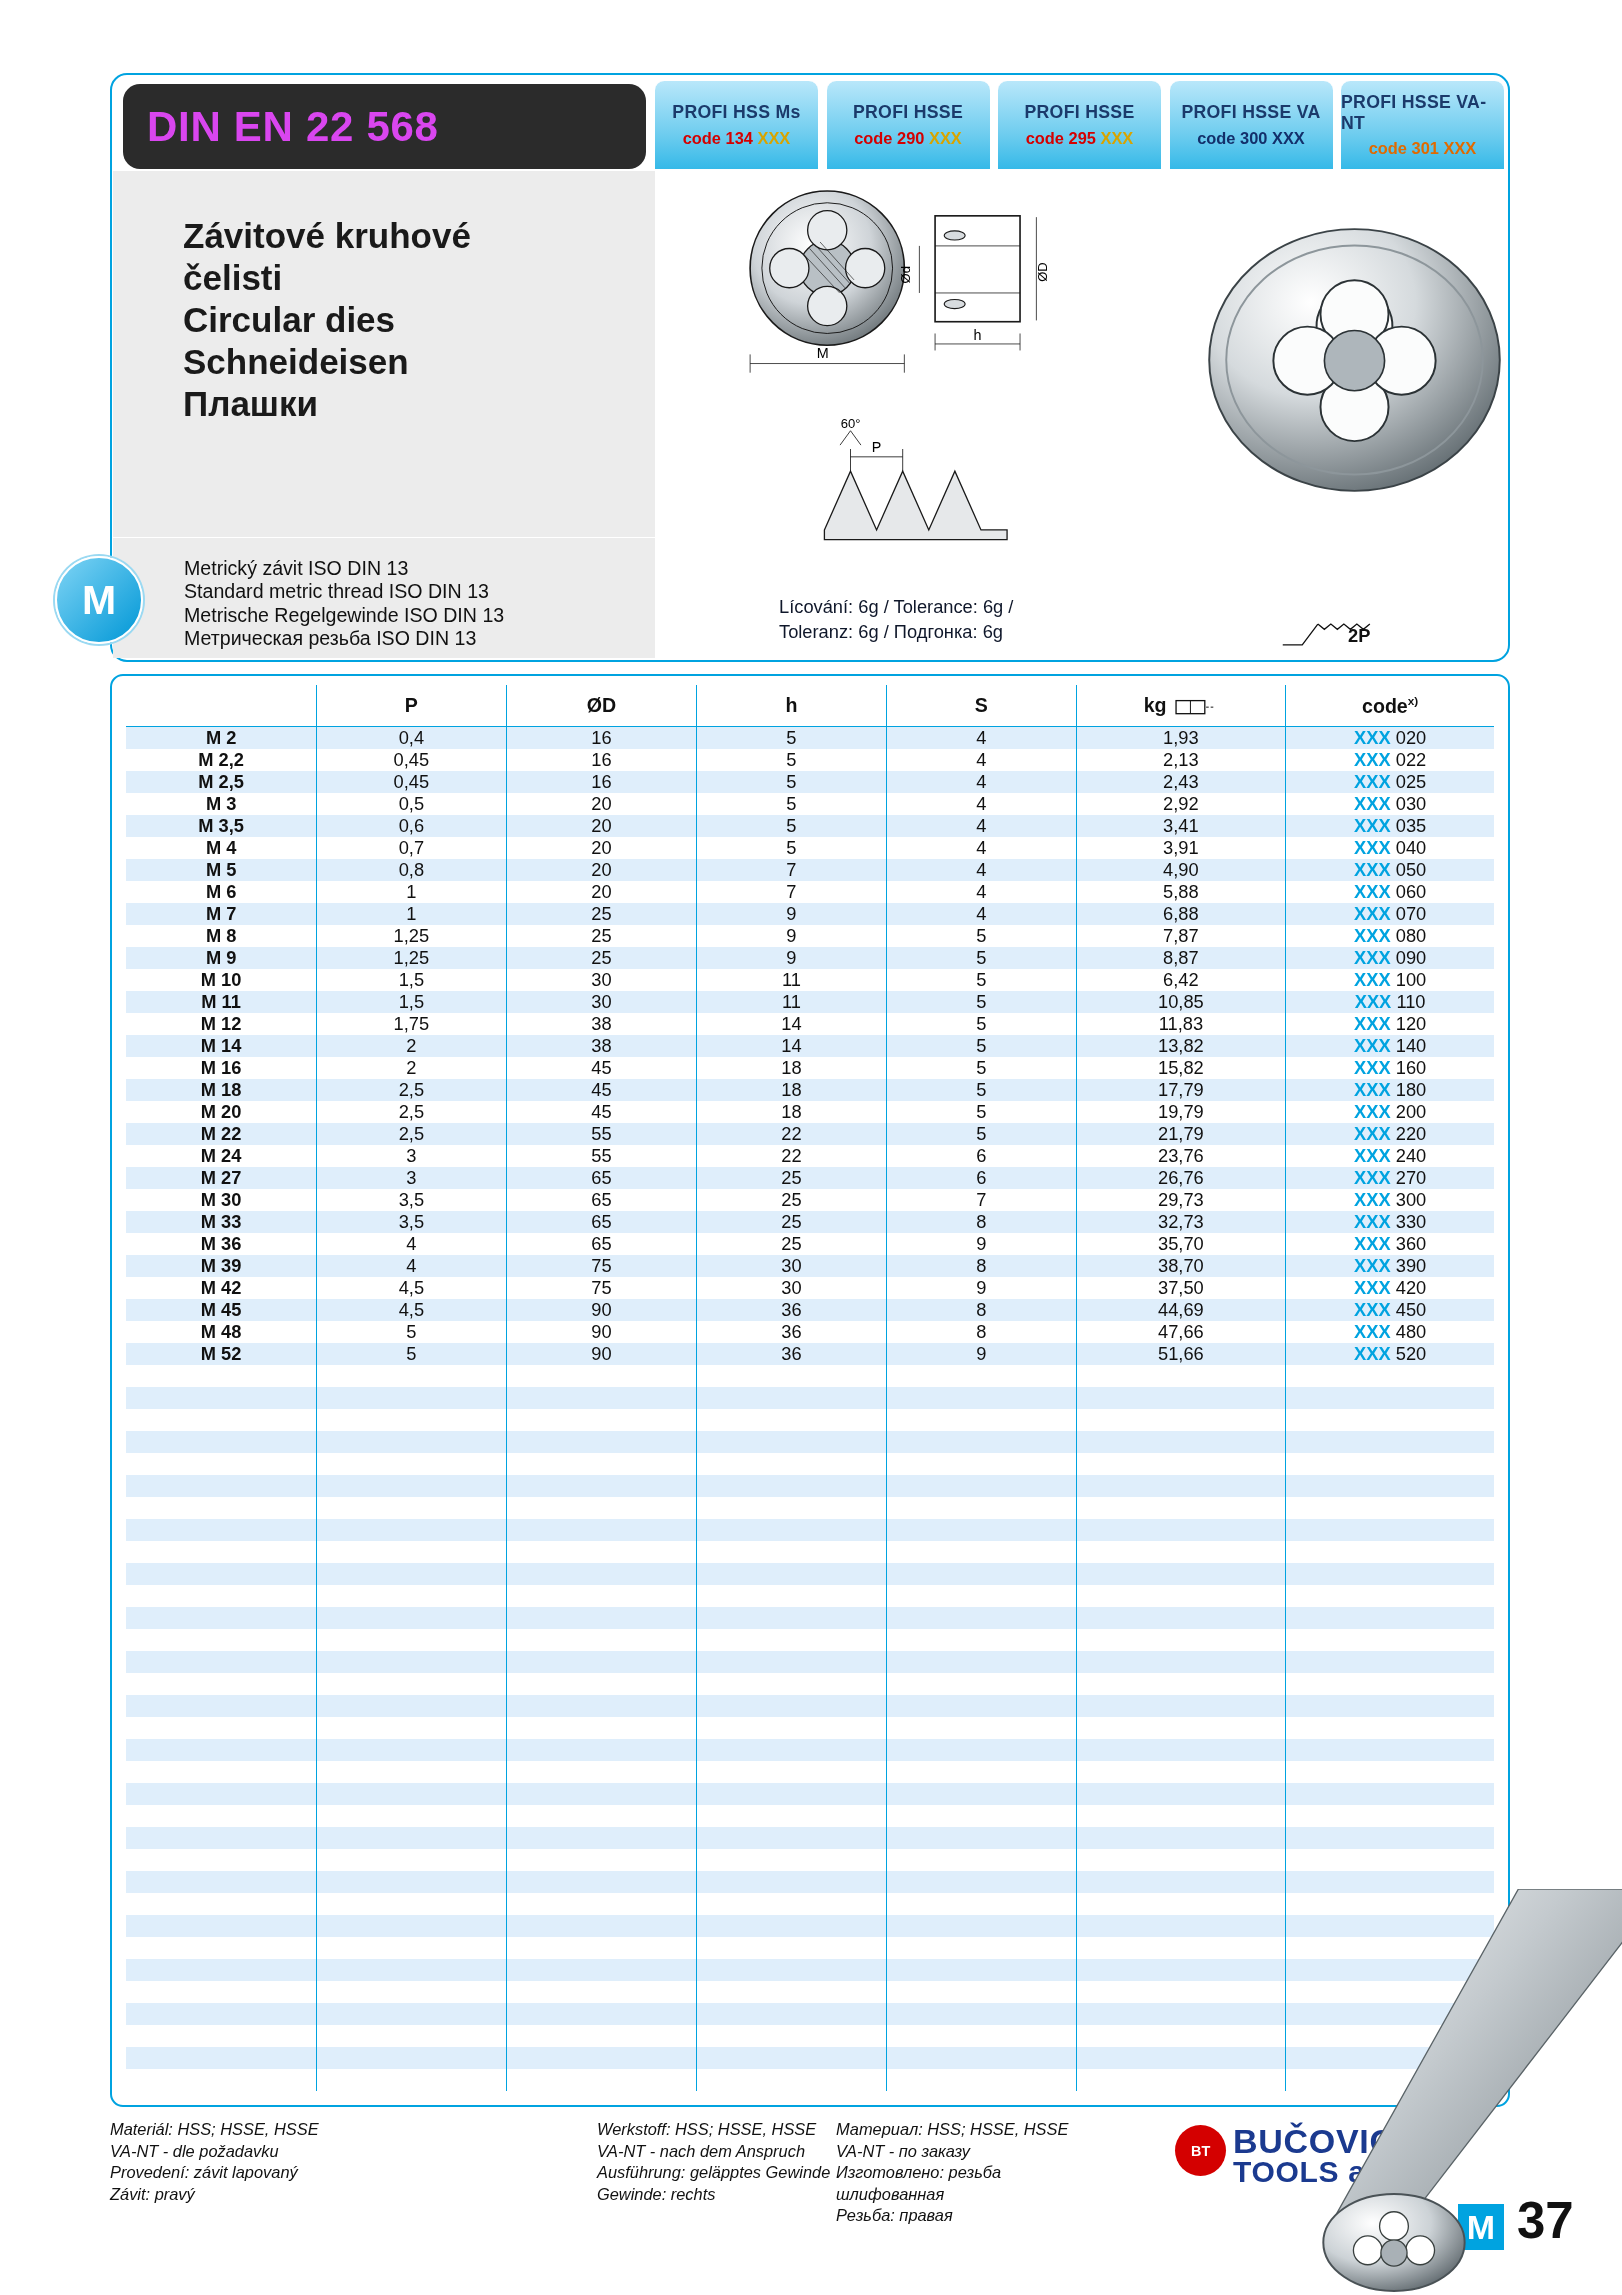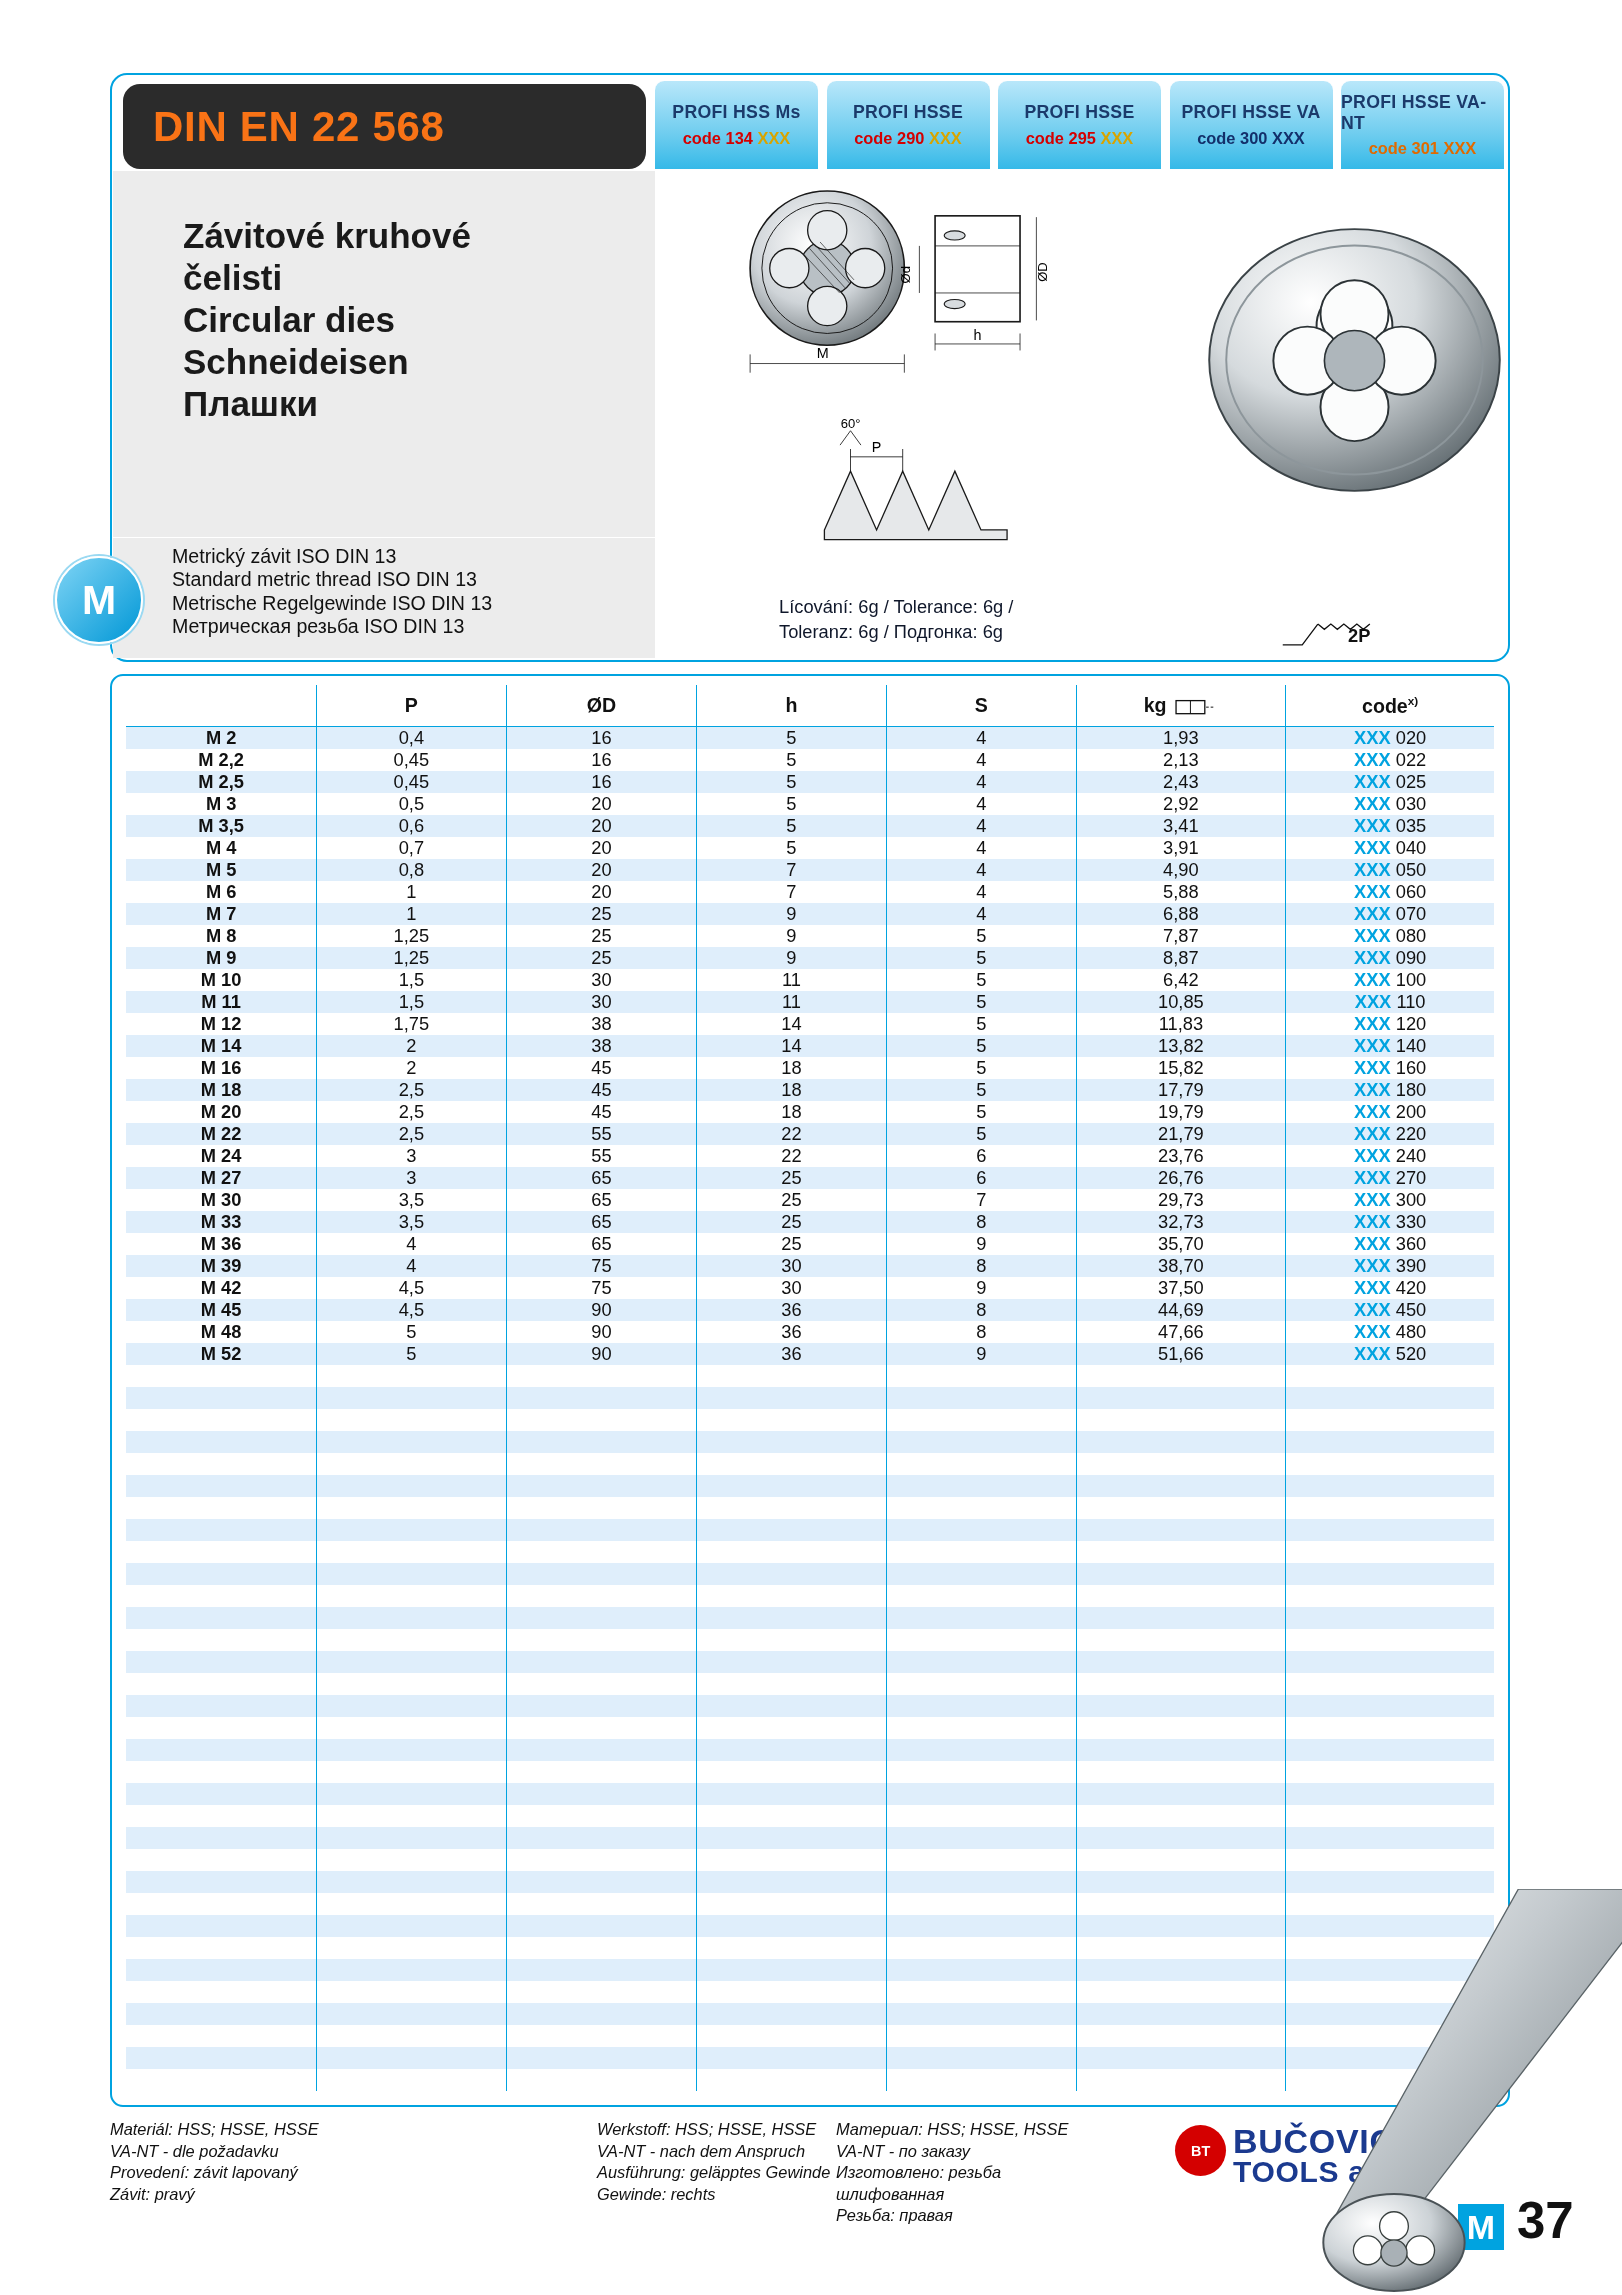--- a/index.html
+++ b/index.html
@@ -17,22 +17,22 @@
     position:absolute; left:110px; top:73px; width:1400px; height:589px;
     border:2.6px solid #00a3e0; border-radius:17px; background:#ffffff;
     box-sizing:border-box;
   }
   .std-badge {
     position:absolute; left:123px; top:84px; width:523px; height:85px;
     background:#2b2b2b; border-radius:17px 17px 17px 17px;
     display:flex; align-items:center;
   }
   .std-badge span {
-    color:#f97316; font-size:42px; font-weight:bold; letter-spacing:0.7px;
-    padding-left:30px; font-family:"Liberation Sans", sans-serif;text-align:center;
+    color:#d946ef; font-size:42px; font-weight:bold; letter-spacing:0.7px;
+    padding-left:24px; font-family:"Liberation Sans", sans-serif;text-align:center;
   }
 
   .code-tabs { position:absolute; left:654px; top:80px; display:flex; gap:6.5px; }
   .code-tab {
     width:165px; height:90px; border-radius:10.5px 10.5px 0 0;
     background:linear-gradient(#b9e7fa,#6fcdef 60%, #35b9e8);
     border:1.3px solid #ffffff;
     display:flex; flex-direction:column; align-items:center; justify-content:center;
     box-sizing:border-box;
   }
@@ -52,21 +52,21 @@
   .title-panel h1 {
     margin:16px; padding:27.5px 0 0 54px;
     font-size:35px; line-height:42px; font-weight:bold; color:#1a1a1a;
   }
 
   .mat-strip {
     position:absolute; left:113px; top:538px; width:542px; height:120px;
     background:#ececec;
   }
   .mat-strip p {
-    margin:4px; padding:2.6px 0 0 55px; font-size:19.6px; line-height:23.6px; color:#111;
+    margin:16px; padding:2.6px 0 0 55px; font-size:19.6px; line-height:23.6px; color:#111;
   }
   .m-circle {
     position:absolute; left:55px; top:556px; width:84px; height:84px;
     border-radius:50%; background:linear-gradient(135deg,#7fd4f5,#0097d6);
     border:2px solid #ffffff; display:flex; align-items:center; justify-content:center;
     color:#ffffff; font-size:41px; font-weight:bold;
     box-shadow:0 0 0 2px #9ad9f2;
   }
 
   .tol-text {

